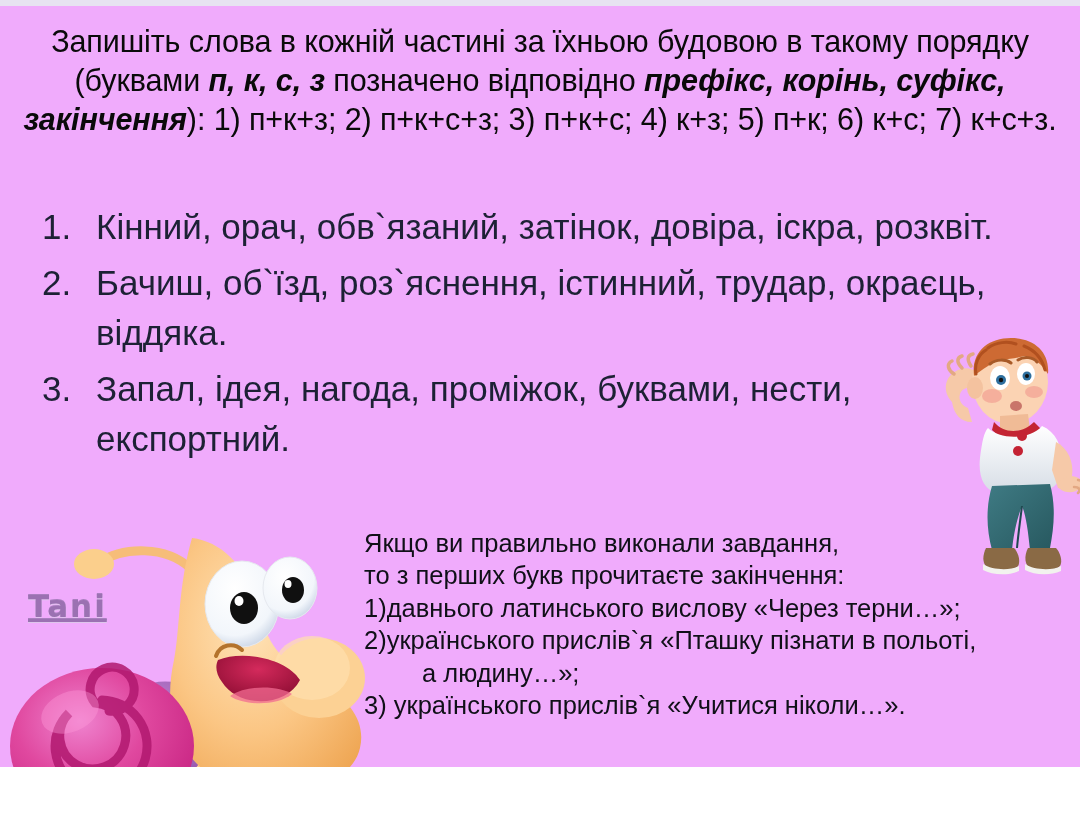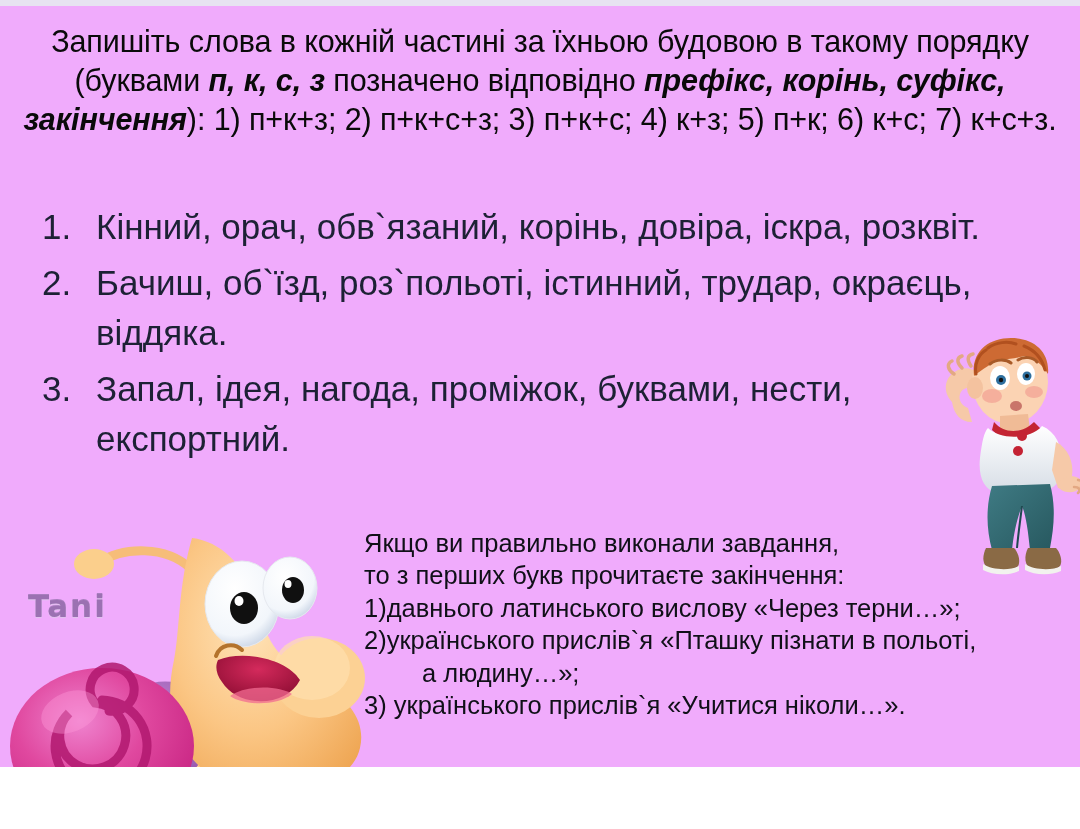--- a/index.html
+++ b/index.html
@@ -133,43 +133,44 @@
     left: 28px;
     top: 588px;
     z-index: 5;
     font-family: "DejaVu Sans", sans-serif;
     font-size: 31px;
     font-weight: 600;
     letter-spacing: 2px;
     color: #7b5b96;
     opacity: 0.72;
     text-shadow: 0 1px 1px #d8cfe6, 0 -1px 0 #8e6fa8;
+    text-decoration: underline;
   }
 </style>
 </head>
 <body>
 
 <div id="slide">
 
   <div class="top-strip"></div>
 
   <div class="title-block">
     <span>Запишіть слова в кожній частині за їхньою будовою в такому порядку (буквами </span><b>п, к, с, з</b><span> позначено відповідно </span><b>префікс, корінь, суфікс, закінчення</b><span>): 1) п+к+з; 2) п+к+с+з; 3) п+к+с; 4) к+з; 5) п+к; 6) к+с; 7) к+с+з.</span>
   </div>
 
   <div class="main-list">
 
     <div class="li-row">
       <div class="li-num">1.</div>
-      <div class="li-text">Кінний, орач, обв`язаний, корінь, довіра, іскра, розквіт.</div>
+      <div class="li-text">Кінний, орач, обв`язаний, затінок, довіра, іскра, розквіт.</div>
     </div>
 
     <div class="li-row">
       <div class="li-num">2.</div>
-      <div class="li-text">Бачиш, об`їзд, роз`польоті, істинний, трудар, окраєць, віддяка.</div>
+      <div class="li-text">Бачиш, об`їзд, роз`яснення, істинний, трудар, окраєць, віддяка.</div>
     </div>
 
     <div class="li-row">
       <div class="li-num">3.</div>
       <div class="li-text">Запал, ідея, нагода, проміжок, буквами, нести, експортний.</div>
     </div>
 
   </div>
 
   <svg class="snail" viewBox="0 0 392 312" xmlns="http://www.w3.org/2000/svg">

